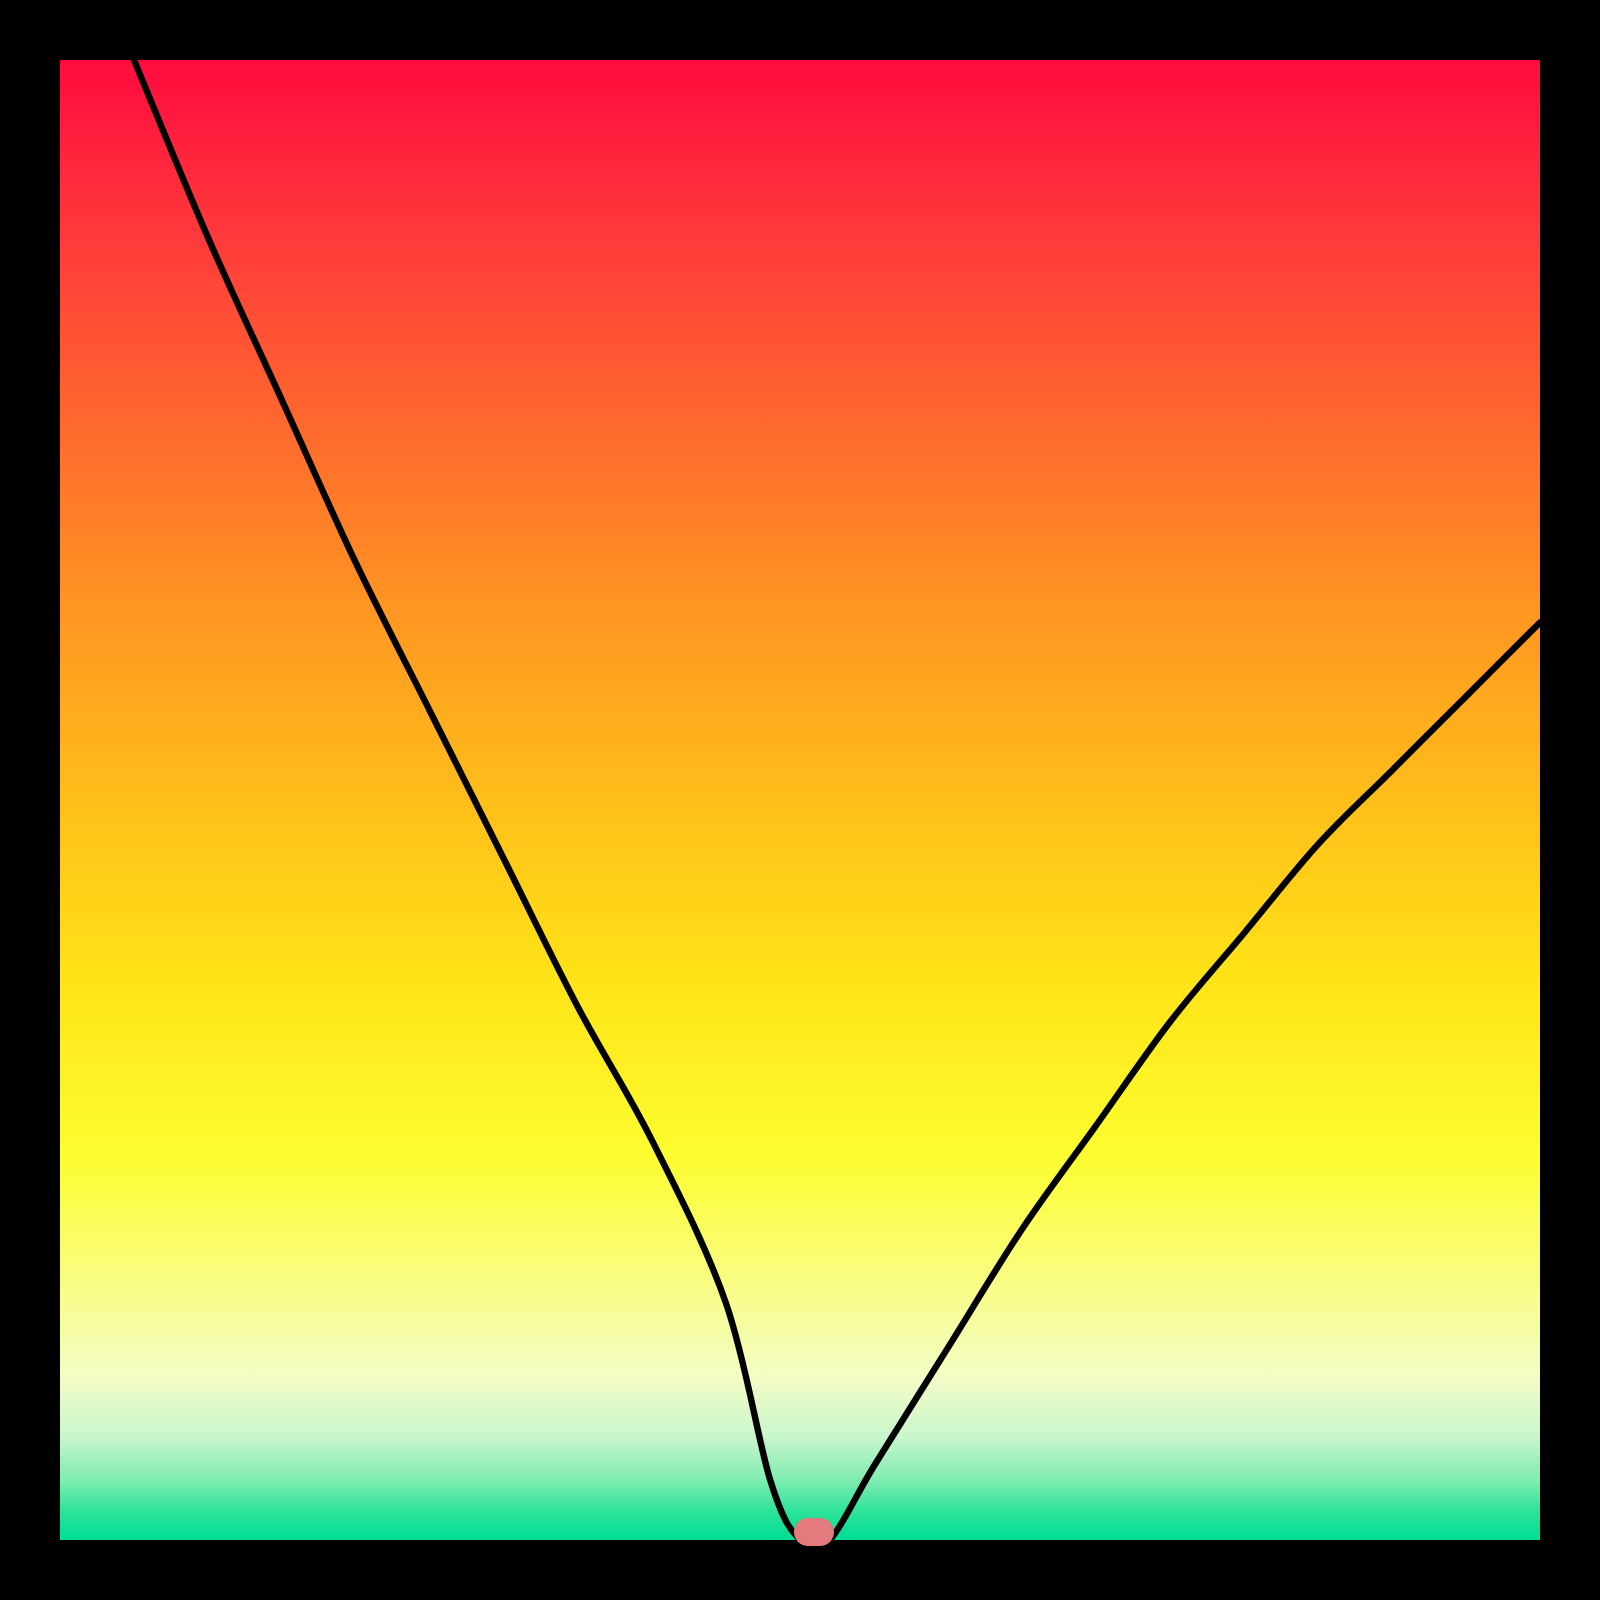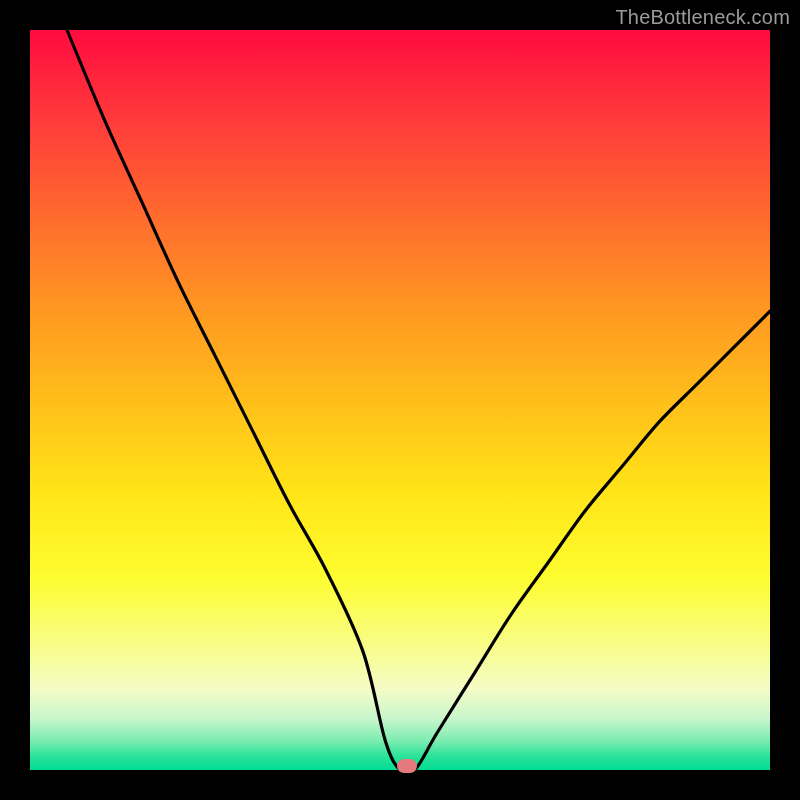--- a/index.html
+++ b/index.html
@@ -62,21 +62,20 @@
     font-family: Arial, Helvetica, sans-serif;
     font-size: 20px;
     letter-spacing: 0.2px;
     user-select: none;
   }
 </style>
 </head>
 <body>
 
 <div class="chart-wrap">
-  <div class="watermark">TheBottleneck.com</div>
 
   <div class="plot-area">
     <svg class="curve" id="curve-svg" viewBox="0 0 740 740" preserveAspectRatio="none">
       <path id="curve-path" d="M 37 0 C 43.166666666666664 14.799999999999992, 61.666666666666664 60.433333333333294, 74 88.79999999999995 C 86.33333333333333 117.16666666666661, 98.66666666666667 143.0666666666666, 111 170.19999999999993 C 123.33333333333333 197.33333333333326, 135.66666666666666 225.69999999999996, 148 251.59999999999997 C 160.33333333333334 277.5, 172.66666666666666 300.9333333333333, 185 325.59999999999997 C 197.33333333333334 350.26666666666665, 209.66666666666666 374.9333333333333, 222 399.59999999999997 C 234.33333333333334 424.26666666666665, 246.66666666666666 450.1666666666667, 259 473.6 C 271.3333333333333 497.03333333333336, 283.6666666666667 515.5333333333334, 296 540.2 C 308.3333333333333 564.8666666666667, 323.1333333333333 593.2333333333333, 333 621.6 C 342.8666666666667 649.9666666666667, 349.0333333333333 690.6666666666666, 355.2 710.4 C 361.3666666666667 730.1333333333333, 365.06666666666666 735.0666666666666, 370 740 C 374.93333333333334 744.9333333333334, 378.6333333333333 746.1666666666666, 384.8 740 C 390.9666666666667 733.8333333333334, 397.1333333333334 719.0333333333333, 407.00000000000006 703 C 416.86666666666673 686.9666666666667, 431.6666666666667 663.5333333333333, 444 643.8 C 456.3333333333333 624.0666666666666, 468.6666666666667 603.1, 481 584.6 C 493.3333333333333 566.1, 505.6666666666667 550.0666666666666, 518 532.8 C 530.3333333333334 515.5333333333333, 542.6666666666666 497.0333333333333, 555 481 C 567.3333333333334 464.9666666666667, 579.6666666666666 451.40000000000003, 592 436.6 C 604.3333333333334 421.8, 616.6666666666666 405.7666666666667, 629 392.20000000000005 C 641.3333333333334 378.6333333333334, 653.6666666666666 367.5333333333333, 666 355.2 C 678.3333333333334 342.8666666666667, 690.6666666666666 330.53333333333336, 703 318.20000000000005 C 715.3333333333334 305.86666666666673, 733.8333333333334 287.3666666666667, 740 281.2" fill="none" stroke="#000000" stroke-width="3.2" stroke-linecap="round" stroke-linejoin="round"></path>
     </svg>
     <div class="marker" id="min-marker" style="left: 377.4px; top: 736px; background: rgb(228, 122, 125);"></div>
   </div>
 </div>
 
 </body></html>

